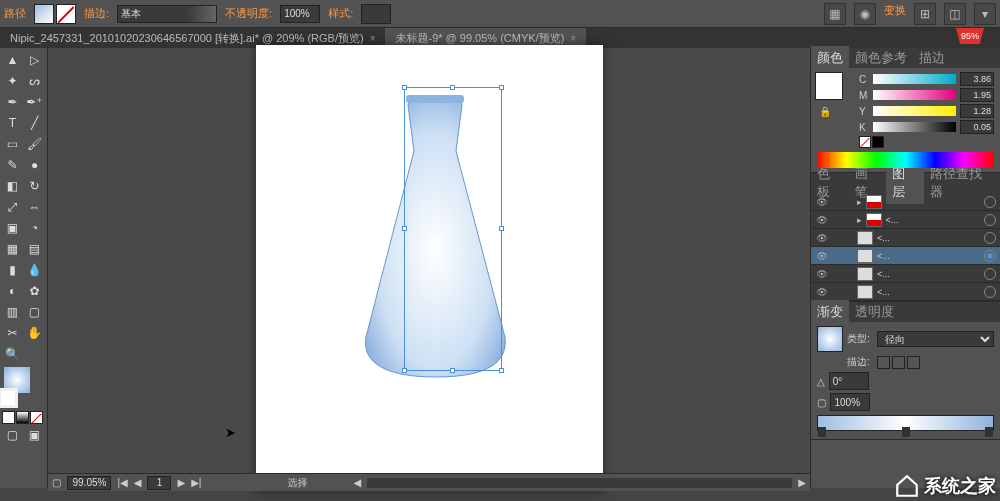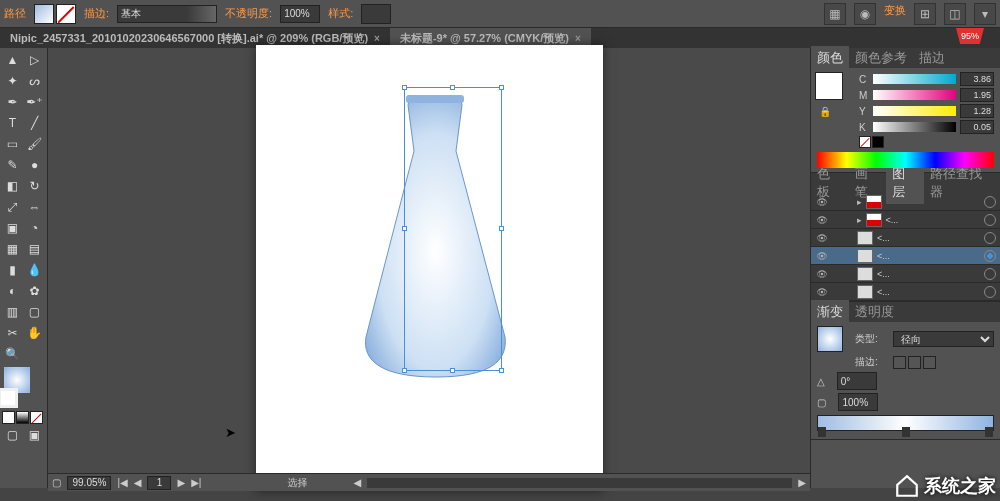--- a/index.html
+++ b/index.html
@@ -12,21 +12,21 @@
 .swatch.none { background: #fff; position: relative; }
 .swatch.none::after { content: ''; position: absolute; width: 120%; height: 2px; background: #d00; top: 50%; left: -10%; transform: rotate(-45deg); }
 .opt-label { color: #ff9944; font-size: 11px; }
 .opt-input { height: 18px; background: #3a3a3a; border: 1px solid #222; color: #ddd; font-size: 10px; padding: 0 3px; }
 .opt-input.stroke { width: 100px; background: linear-gradient(to right, #3a3a3a 70%, #666 100%); }
 .opt-input.sm { width: 40px; }
 .top-icons { display: flex; gap: 8px; margin-left: auto; }
 .top-icon { width: 22px; height: 22px; border: 1px solid #333; background: #484848; display: flex; align-items: center; justify-content: center; color: #bbb; font-size: 12px; }
 
 .tabs-bar { height: 20px; background: #333333; display: flex; align-items: center; font-size: 11px; }
-.tab { padding: 3px 10px; color: #bbb; display: flex; align-items: center; gap: 6px; font-weight: bold; }
+.tab { padding: 3px 10px; color: #bbb; display: flex; align-items: center; gap: 6px; }
 .tab.active { background: #525252; }
 .tab-close { color: #999; font-size: 10px; }
 
 .main-area { display: flex; height: 440px; }
 .toolbox { width: 48px; background: #525252; border-right: 1px solid #2a2a2a; padding: 2px; display: grid; grid-template-columns: 1fr 1fr; gap: 1px; align-content: start; }
 .tool { width: 21px; height: 20px; background: #525252; display: flex; align-items: center; justify-content: center; color: #ddd; position: relative; font-size: 12px; border: 1px solid transparent; }
 .tool.span2 { grid-column: span 2; height: 24px; }
 .tool.fill { background: radial-gradient(#fff, #8fb3e0); width: 26px; height: 26px; margin: 2px; }
 .tool.stroke { background: #fff; width: 20px; height: 20px; border: 3px solid #f0f0f0; position: relative; margin: -8px 0 0 -4px; }
 .tool-bottom { grid-column: span 2; display: flex; gap: 1px; margin-top: 2px; }
@@ -73,21 +73,21 @@
 .layer-indent { width: 20px; }
 .layer-thumb { width: 16px; height: 14px; background: #fff; border: 1px solid #666; }
 .layer-thumb.red { background: linear-gradient(#fff 50%, #d00 50%); }
 .layer-thumb.gray { background: #ddd; }
 .layer-name { flex: 1; color: #ccc; }
 .layer-target { width: 12px; height: 12px; border: 1px solid #888; border-radius: 50%; }
 .layer-target.active { background: radial-gradient(#4a90d9 40%, transparent 41%); }
 .layer-footer { height: 18px; background: #525252; padding: 0 4px; display: flex; align-items: center; gap: 4px; }
 
 .grad-panel { padding: 4px 6px; }
-.grad-row { display: flex; align-items: center; gap: 12px; margin-bottom: 3px; }
+.grad-row { display: flex; align-items: center; gap: 4px; margin-bottom: 3px; }
 .grad-label { color: #ccc; width: 26px; font-size: 10px; }
 .grad-select { flex: 1; height: 16px; background: #3a3a3a; border: 1px solid #222; color: #ddd; font-size: 10px; padding: 0 3px; }
 .grad-preview { width: 26px; height: 26px; background: radial-gradient(#fff, #8fb3e0); border: 1px solid #222; }
 .grad-bar { height: 16px; background: linear-gradient(to right, #9fbce0, #fff, #8fb3e0); border: 1px solid #222; position: relative; margin: 4px 0; }
 .grad-stop { position: absolute; bottom: -7px; width: 8px; height: 10px; background: #333; }
 
 .badge { position: absolute; top: 28px; right: 16px; width: 28px; height: 16px; background: #e03030; color: #fff; font-size: 9px; display: flex; align-items: center; justify-content: center; clip-path: polygon(0 0, 100% 0, 85% 100%, 15% 100%); }
 .watermark { position: absolute; bottom: 2px; right: 4px; color: #fff; font-size: 18px; font-weight: bold; text-shadow: 0 0 4px #000; display: flex; align-items: center; gap: 4px; }
 .watermark-icon { width: 26px; height: 26px; }
 </style>
@@ -115,21 +115,21 @@
     <div class="top-icon">▾</div>
   </div>
 </div>
 
 <div class="tabs-bar">
   <div class="tab">
     <span>Nipic_2457331_20101020230646567000 [转换].ai* @ 209% (RGB/预览)</span>
     <span class="tab-close">×</span>
   </div>
   <div class="tab active">
-    <span>未标题-9* @ 57.27% (CMYK/预览)</span>
+    <span>未标题-9* @ 99.05% (CMYK/预览)</span>
     <span class="tab-close">×</span>
   </div>
 </div>
 
 <div class="main-area">
 
   <div class="toolbox">
     <div class="tool">▲</div>
     <div class="tool">▷</div>
     <div class="tool">✦</div>

